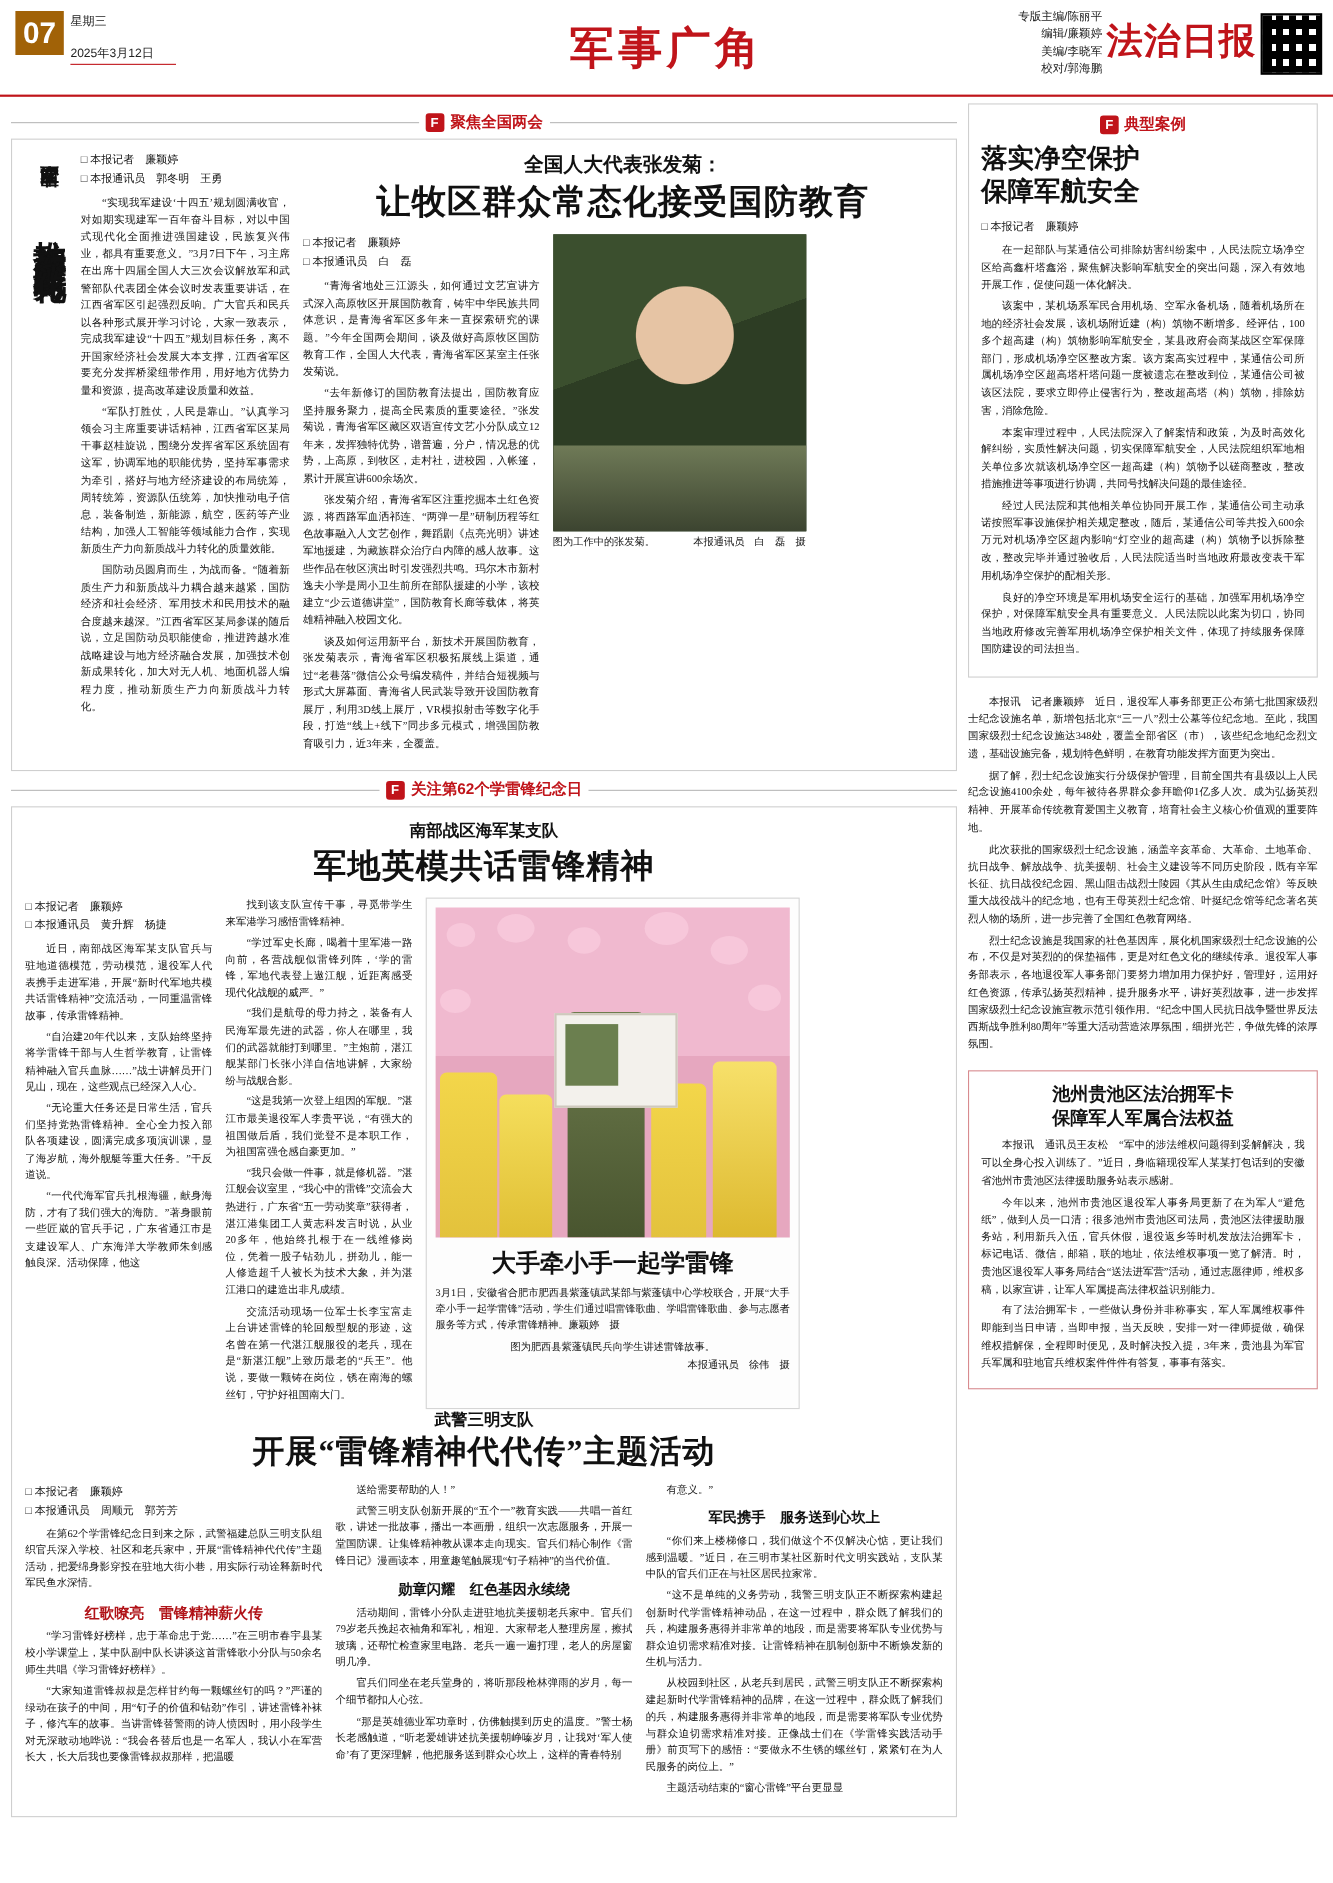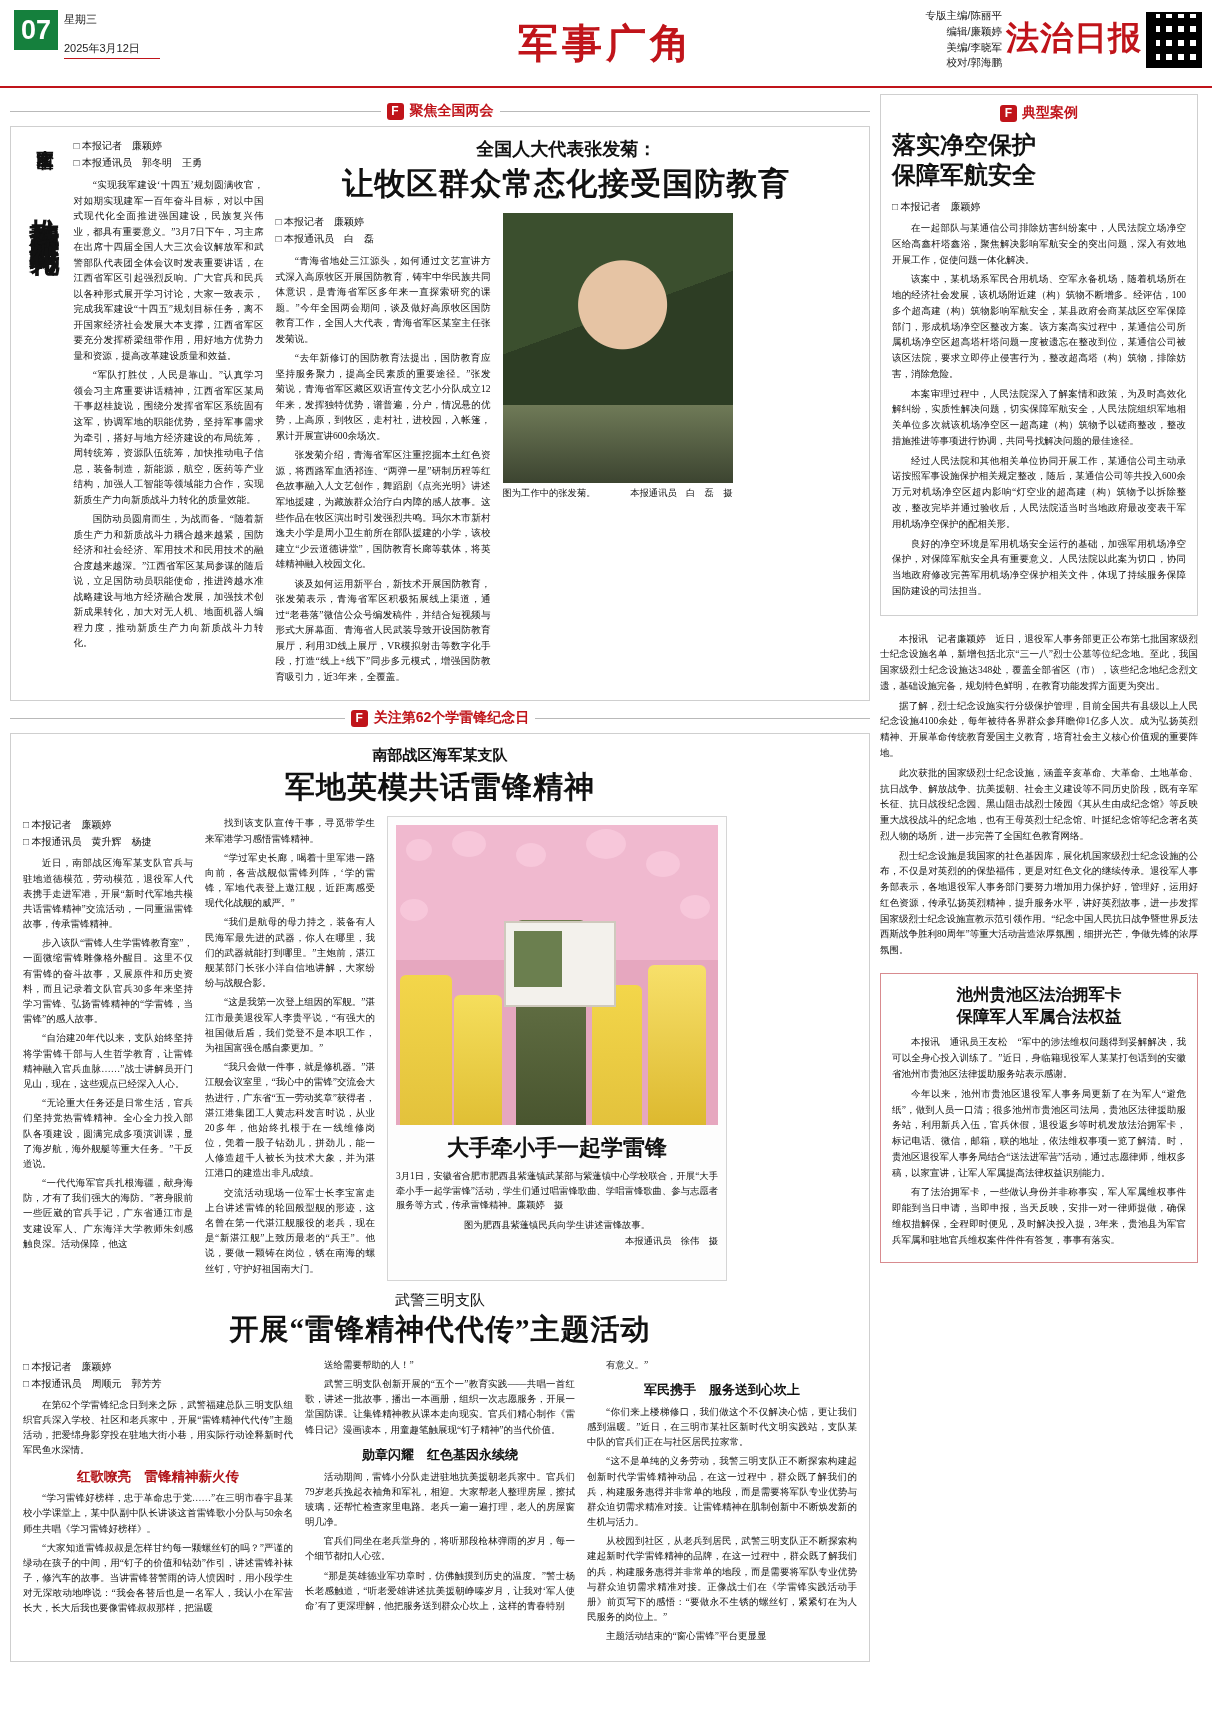--- a/index.html
+++ b/index.html
@@ -15,21 +15,21 @@
   
   .masthead {
     height:88px; position:relative;
     border-bottom:2px solid #c0141a;
     display:flex; align-items:flex-start;
   }
   .page-num-block {
     margin:10px 0 0 14px; display:flex; align-items:flex-start; gap:6px;
   }
   .page-num {
-    width:44px; height:40px; background:#15803d; color:#fff;
+    width:44px; height:40px; background:#a16207; color:#fff;
     font-family:"Liberation Sans", sans-serif; font-weight:bold;
     font-size:27px; line-height:40px; text-align:center;
   }
   .date-col { font-family:"Liberation Sans", sans-serif; }
   .weekday { font-size:11px; color:#222; margin-top:2px; }
   .date-line { font-size:11px; color:#222; margin-top:14px; }
   .date-underline { border-top:1px solid #c0141a; width:96px; margin-top:2px;}
   .mh-title {
     position:absolute; left:0; right:0; top:16px; text-align:center;
     color:#c0141a; font-weight:bold; font-size:40px; letter-spacing:4px;
@@ -122,21 +122,21 @@
     position:absolute;left:108px;top:96px;width:112px;height:86px;background:#f3f1ec;
     border:2px solid #cfc9bd;
   }
   .photo2 .poster .pimg{position:absolute;left:8px;top:8px;width:48px;height:56px;background:#6b7f4f;}
   .a2-photo-title{ text-align:center; font-size:22px; font-weight:bold; margin:8px 0 6px; }
   .a2-photo-cap{ font-size:9.3px; line-height:1.55; text-align:justify; }
   .a2-photo-cap2{ font-size:9.3px; line-height:1.55; text-align:center; margin-top:5px;}
   .a2-credit{ font-size:9.3px; text-align:right; margin-top:3px;}
 
   
-  .a3-sub { text-align:center; font-size:15px; font-weight:normal; margin-top:10px; }
+  .a3-sub { text-align:center; font-size:15px; font-weight:bold; }
   .a3-head { text-align:center; font-size:29px; font-weight:bold; margin-bottom:8px; letter-spacing:1px;}
   .a3-grid { display:flex; gap:12px; }
   .a3-col { width:270px; font-size:9.5px; line-height:1.6; text-align:justify; }
   .sub-h { text-align:center; font-weight:bold; font-size:13.5px; color:#b01217; margin:7px 0 4px; }
   .sub-h2 { text-align:center; font-weight:bold; font-size:13px; margin:7px 0 4px; }
 
   
   .rpanel { border:1px solid #cfcfcf; padding:9px 11px 11px; }
   .r-sechead { display:flex; align-items:center; gap:5px; justify-content:center; margin-bottom:8px;}
   .r-title { font-size:24px; font-weight:bold; line-height:1.25; margin-bottom:8px; }
@@ -236,21 +236,20 @@
     <div class="panel">
       <div class="a2-sub">南部战区海军某支队</div>
       <div class="a2-head">军地英模共话雷锋精神</div>
       <div class="a2-grid">
         <div class="a2-col">
           <div class="byline">
             <div>本报记者　廉颖婷</div>
             <div>本报通讯员　黄升辉　杨捷</div>
           </div>
           <p>近日，南部战区海军某支队官兵与驻地道德模范，劳动模范，退役军人代表携手走进军港，开展“新时代军地共模共话雷锋精神”交流活动，一同重温雷锋故事，传承雷锋精神。</p>
-          <p>步入该队“雷锋人生学雷锋教育室”，一面微缩雷锋雕像格外醒目。这里不仅有雷锋的奋斗故事，又展原件和历史资料，而且记录着文队官兵30多年来坚持学习雷锋、弘扬雷锋精神的“学雷锋，当雷锋”的感人故事。</p>
           <p>“自治建20年代以来，支队始终坚持将学雷锋干部与人生哲学教育，让雷锋精神融入官兵血脉……”战士讲解员开门见山，现在，这些观点已经深入人心。</p>
           <p>“无论重大任务还是日常生活，官兵们坚持党热雷锋精神。全心全力投入部队各项建设，圆满完成多项演训课，显了海岁航，海外舰艇等重大任务。”干反道说。</p>
           <p>“一代代海军官兵扎根海疆，献身海防，才有了我们强大的海防。”著身眼前一些匠崴的官兵手记，广东省通江市是支建设军人、广东海洋大学教师朱剑感触良深。活动保障，他这</p>
         </div>
         <div class="a2-col">
           <p>找到该支队宣传干事，寻觅带学生来军港学习感悟雷锋精神。</p>
           <p>“学过军史长廊，喝着十里军港一路向前，各营战舰似雷锋列阵，‘学的雷锋，军地代表登上遨江舰，近距离感受现代化战舰的威严。”</p>
           <p>“我们是航母的母力持之，装备有人民海军最先进的武器，你人在哪里，我们的武器就能打到哪里。”主炮前，湛江舰某部门长张小洋自信地讲解，大家纷纷与战舰合影。</p>
           <p>“这是我第一次登上组因的军舰。”湛江市最美退役军人李贵平说，“有强大的祖国做后盾，我们觉登不是本职工作，为祖国富强仓感自豪更加。”</p>
           <p>“我只会做一件事，就是修机器。”湛江舰会议室里，“我心中的雷锋”交流会大热进行，广东省“五一劳动奖章”获得者，湛江港集团工人黄志科发言时说，从业20多年，他始终扎根于在一线维修岗位，凭着一股子钻劲儿，拼劲儿，能一人修造超千人被长为技术大象，并为湛江港口的建造出非凡成绩。</p>

